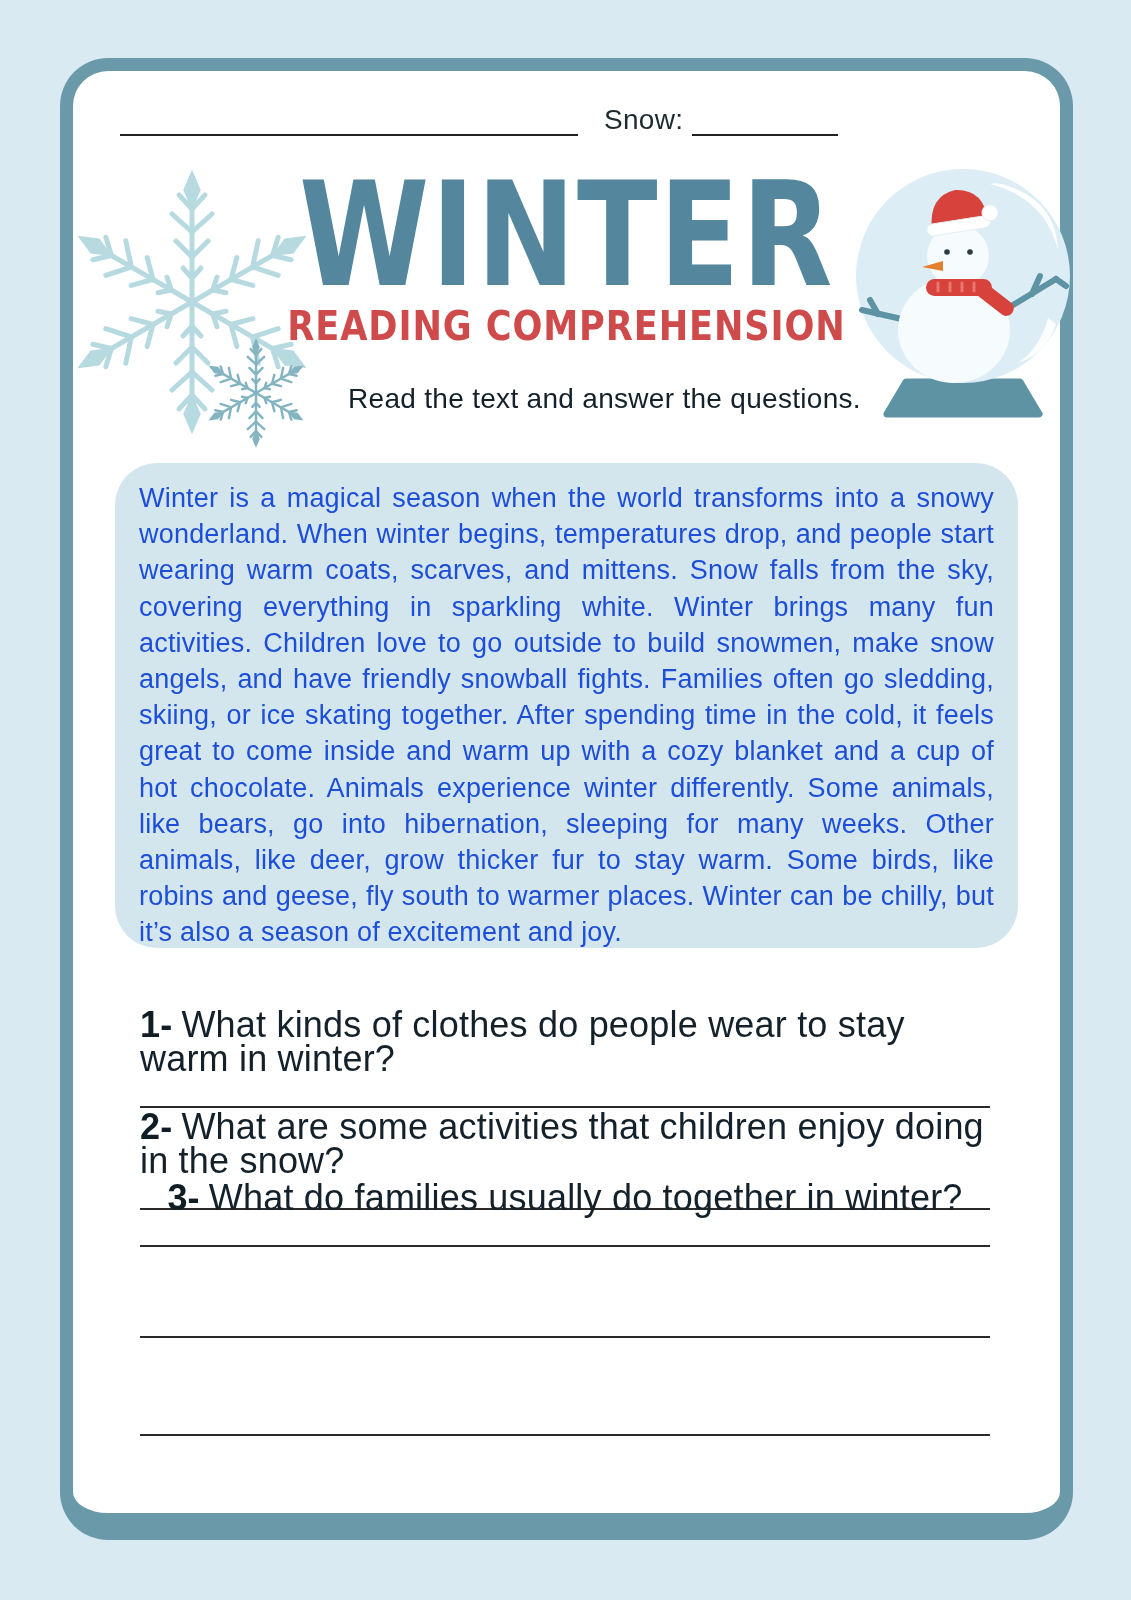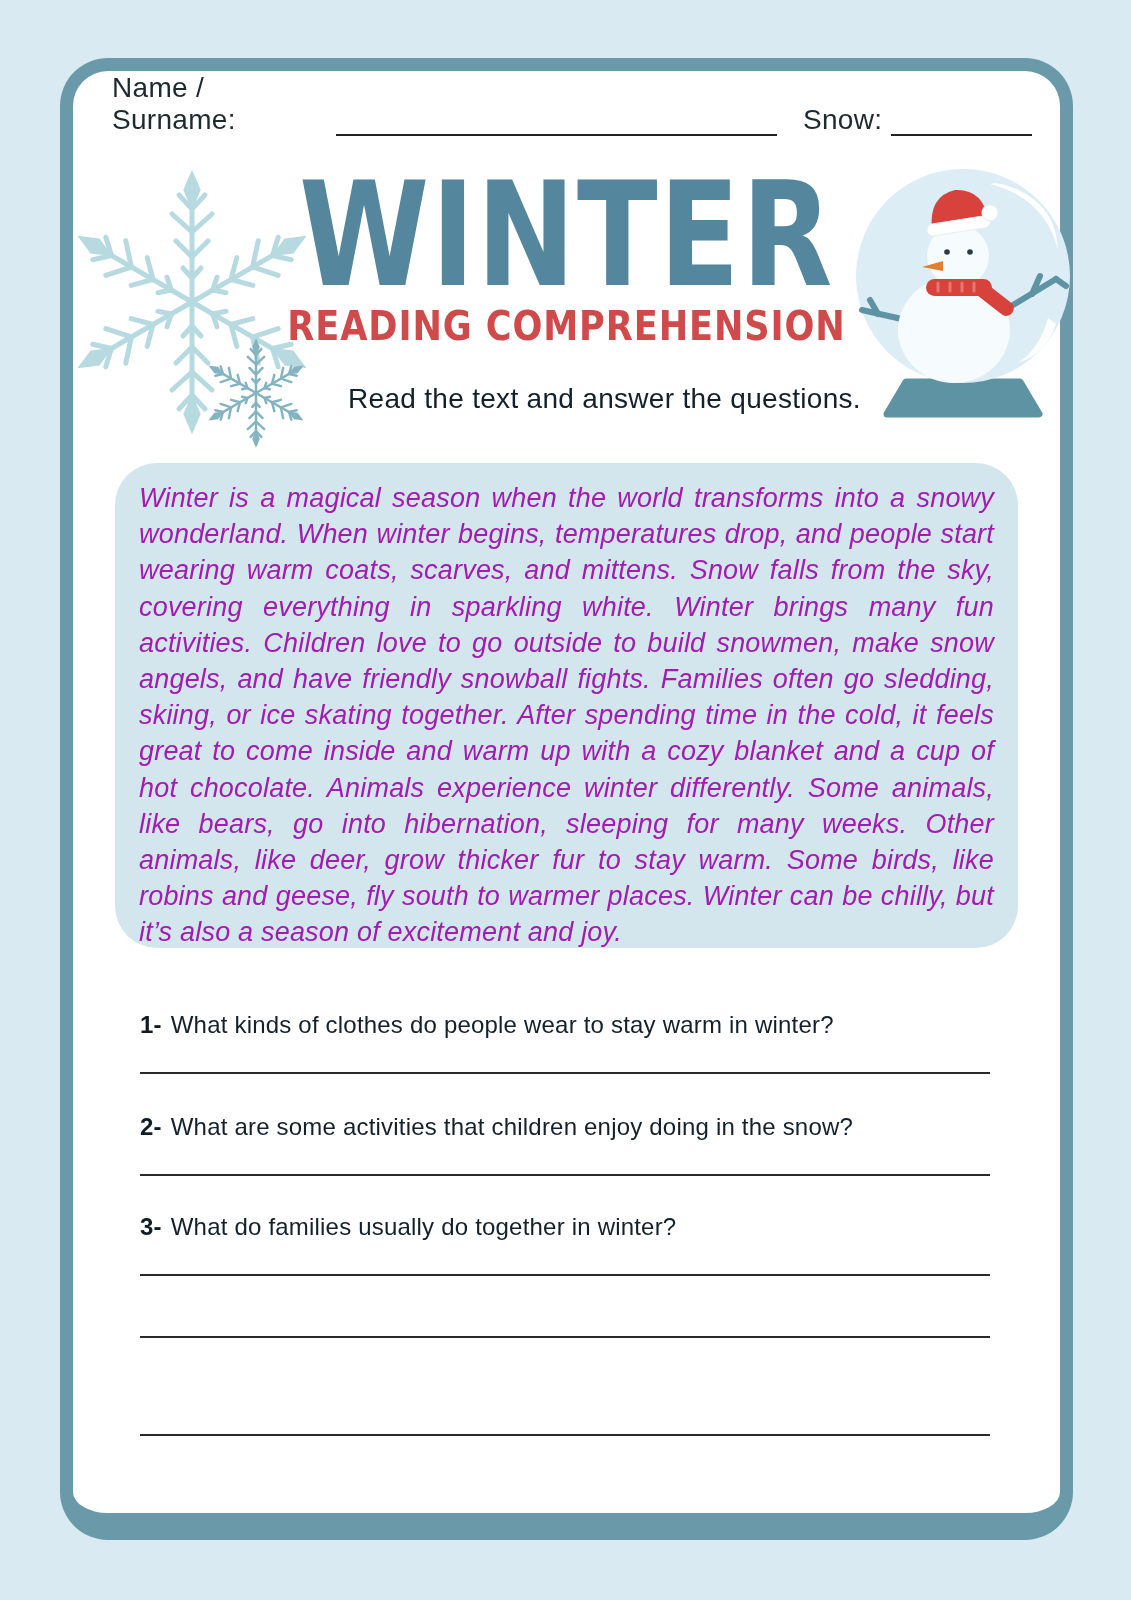--- a/index.html
+++ b/index.html
@@ -44,39 +44,38 @@
   .flake-small{left:201px;top:338px;}
   .globe{left:840px;top:158px;z-index:5;}
   
   .passage-box{
     position:absolute;left:115px;top:463px;width:903px;height:485px;
     box-sizing:border-box;background:#d3e6ee;border-radius:42px;
     padding:17px 24px;overflow:hidden;
   }
   .passage-box p{
     margin:0;font-size:27px;line-height:36.2px;letter-spacing:.2px;
-    text-align:justify;color:#a21caf;font-style:italic;
+    text-align:justify;color:#1d4ed8;
   }
   
   .question{position:absolute;left:140px;width:850px;}
-  .question p{margin:0;font-size:24px;line-height:34px;letter-spacing:.2px;color:#14212a;}
+  .question p{margin:0;font-size:36px;line-height:34px;letter-spacing:.2px;color:#14212a;}
   .qnum{font-weight:bold;color:#101d24;}
   .qtext{margin-left:9px;}
   .answer-line{margin-top:30px;border-bottom:2px solid #2a2a2a;height:0;width:100%;}
-  .q1{top:1008px;} .q2{top:1110px;} .q3{top:1210px;} .q4{top:1306px;} .q5{top:1404px;}
+  .q1{top:1008px;} .q2{top:1110px;} .q3{top:1181px;text-align:center;} .q4{top:1306px;} .q5{top:1404px;}
 </style>
 </head>
 <body>
 
 <div>
 
   <div class="card"></div>
 
   <div class="name-row">
-    <span>Name / Surname:</span>
     <span class="fill-line line-name"></span>
     <span class="date-label">Snow:</span>
     <span class="fill-line line-date"></span>
   </div>
 
   <svg class="deco flake-big" width="260" height="270" viewBox="0 0 260 270">
     <defs>
       <g id="armA">
         <line x1="0" y1="0" x2="0" y2="-125"></line>
         <path d="M0,-126 L6,-112 L0,-98 L-6,-112 Z"></path>

